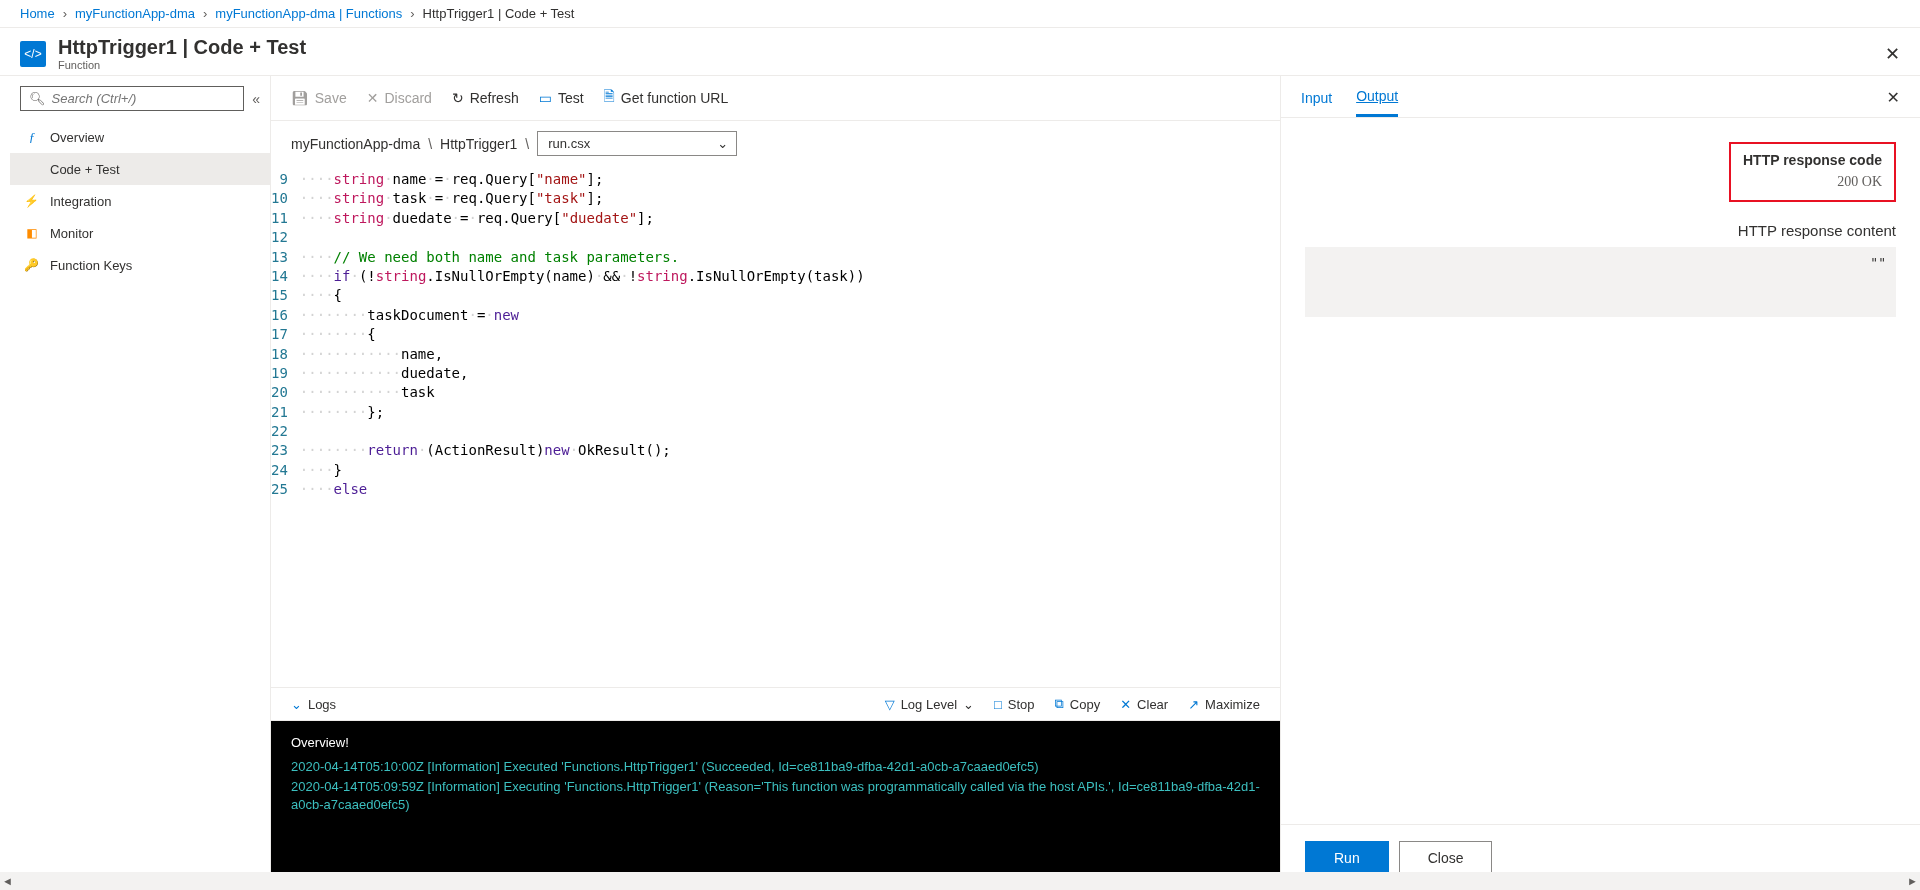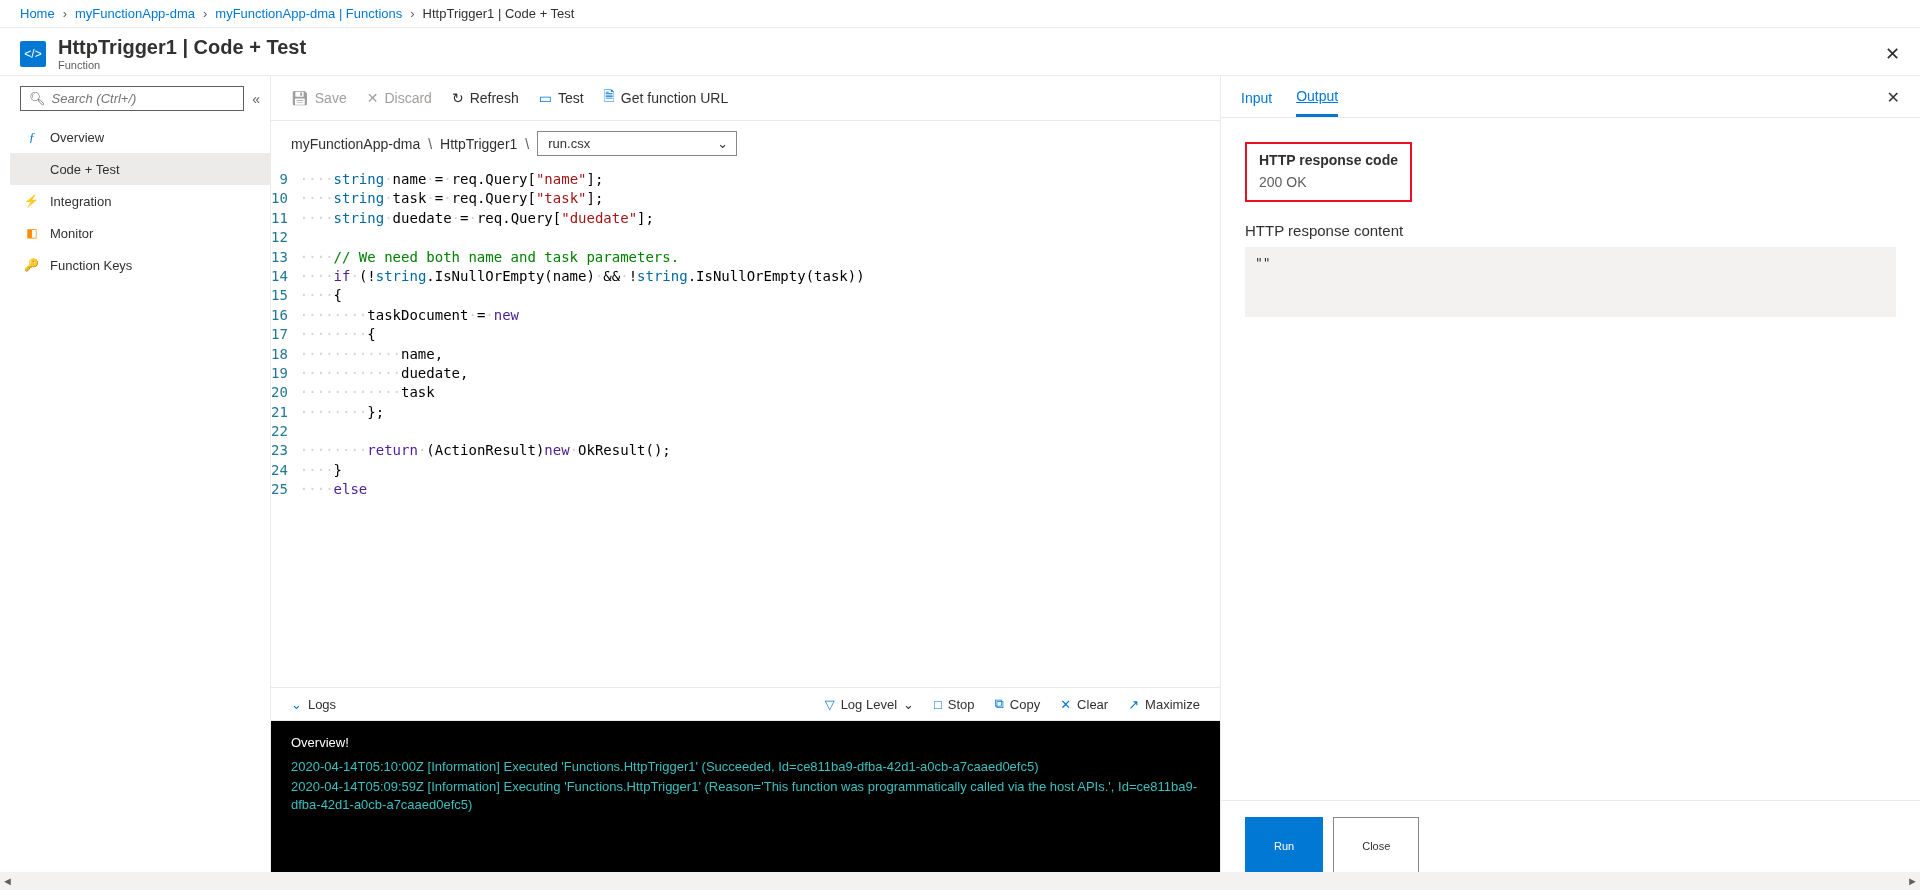--- a/index.html
+++ b/index.html
@@ -41,50 +41,50 @@
 .file-select .chev { position: absolute; right: 8px; }
 
 
 .editor { flex: 1; display: flex; font-family: Consolas, monospace; font-size: 14px; background: #fff; overflow: hidden; }
 .gutter { background: #fff; color: #237893; text-align: right; padding: 4px 12px 4px 0; user-select: none; }
 .gutter div { height: 19.4px; line-height: 19.4px; }
 .code { flex: 1; padding: 4px 0; white-space: pre; overflow: hidden; }
 .code .line { height: 19.4px; line-height: 19.4px; }
 .ws { color: #d3d3d3; }
 .kw { color: #4c1d95; }
-.type { color: #0369a1; }
+.type { color: #be185d; }
 .str { color: #a31515; }
 .cmt { color: #008000; }
 .tx { color: #000; }
 
 
 .logs-bar { display: flex; align-items: center; padding: 8px 20px; gap: 20px; border-top: 1px solid #edebe9; font-size: 13px; border-bottom: 1px solid #edebe9; }
 .logs-bar .left { display: flex; align-items: center; gap: 6px; }
 .logs-bar .right { margin-left: auto; display: flex; align-items: center; gap: 20px; }
 .logs-btn { display: flex; align-items: center; gap: 6px; cursor: pointer; }
 
 
 .console { background: #000; color: #cfcfcf; padding: 14px 20px; font-size: 13px; height: 170px; font-family: "Segoe UI", sans-serif; overflow: auto; }
 .console .connected { color: #fff; margin-bottom: 8px; }
 .console .log-line { color: #3cbfbf; margin-bottom: 2px; line-height: 1.4; }
 
 
-.right-panel { width: 700px; border-left: 1px solid #edebe9; display: flex; flex-direction: column; }
+.right-panel { width: 640px; border-left: 1px solid #edebe9; display: flex; flex-direction: column; }
 .right-header { display: flex; align-items: center; padding: 12px 20px 0 20px; gap: 24px; border-bottom: 1px solid #edebe9; }
 .tab { padding: 0 0 10px 0; cursor: pointer; font-size: 14px; color: #0078d4; }
 .tab.active { border-bottom: 3px solid #0078d4; font-weight: 400; text-decoration: underline; }
 .right-close { margin-left: auto; font-size: 16px; cursor: pointer; padding-bottom: 10px; }
-.right-body { flex: 1; padding: 24px 24px; }
+.right-body { flex: 1; padding: 24px 24px; text-align: right; }
 .resp-box { border: 2px solid #e81123; padding: 8px 12px 10px 12px; margin-bottom: 20px; display: inline-block; min-width: 150px; }
 .resp-label { font-weight: 600; font-size: 14px; margin-bottom: 6px; }
-.resp-value { font-size: 14px; color: #605e5c; }
+.resp-value { font-size: 14px; color: #605e5c; font-family: Liberation Serif, serif; }
 .content-label { font-weight: 400; font-size: 15px; margin-bottom: 8px; }
 .content-box { background: #f3f2f1; padding: 8px 10px; min-height: 70px; font-family: monospace; font-size: 13px; }
 .right-footer { padding: 16px 24px; border-top: 1px solid #edebe9; display: flex; gap: 10px; }
-.btn { padding: 22px 28px; font-size: 11px; cursor: pointer; border: 1px solid; }
+.btn { padding: 8px 28px; font-size: 14px; cursor: pointer; border: 1px solid; }
 .btn-primary { background: #0078d4; color: #fff; border-color: #0078d4; }
 .btn-secondary { background: #fff; color: #323130; border-color: #8a8886; }
 
 .hscroll { position: absolute; bottom: 0; left: 0; right: 0; height: 18px; background: #f3f2f1; display: flex; align-items: center; justify-content: space-between; padding: 0 2px; color: #605e5c; font-size: 11px; }
 .hscroll .arrow{ cursor:pointer; }
 </style>
 </head>
 <body>
 
 <div class="breadcrumb">

